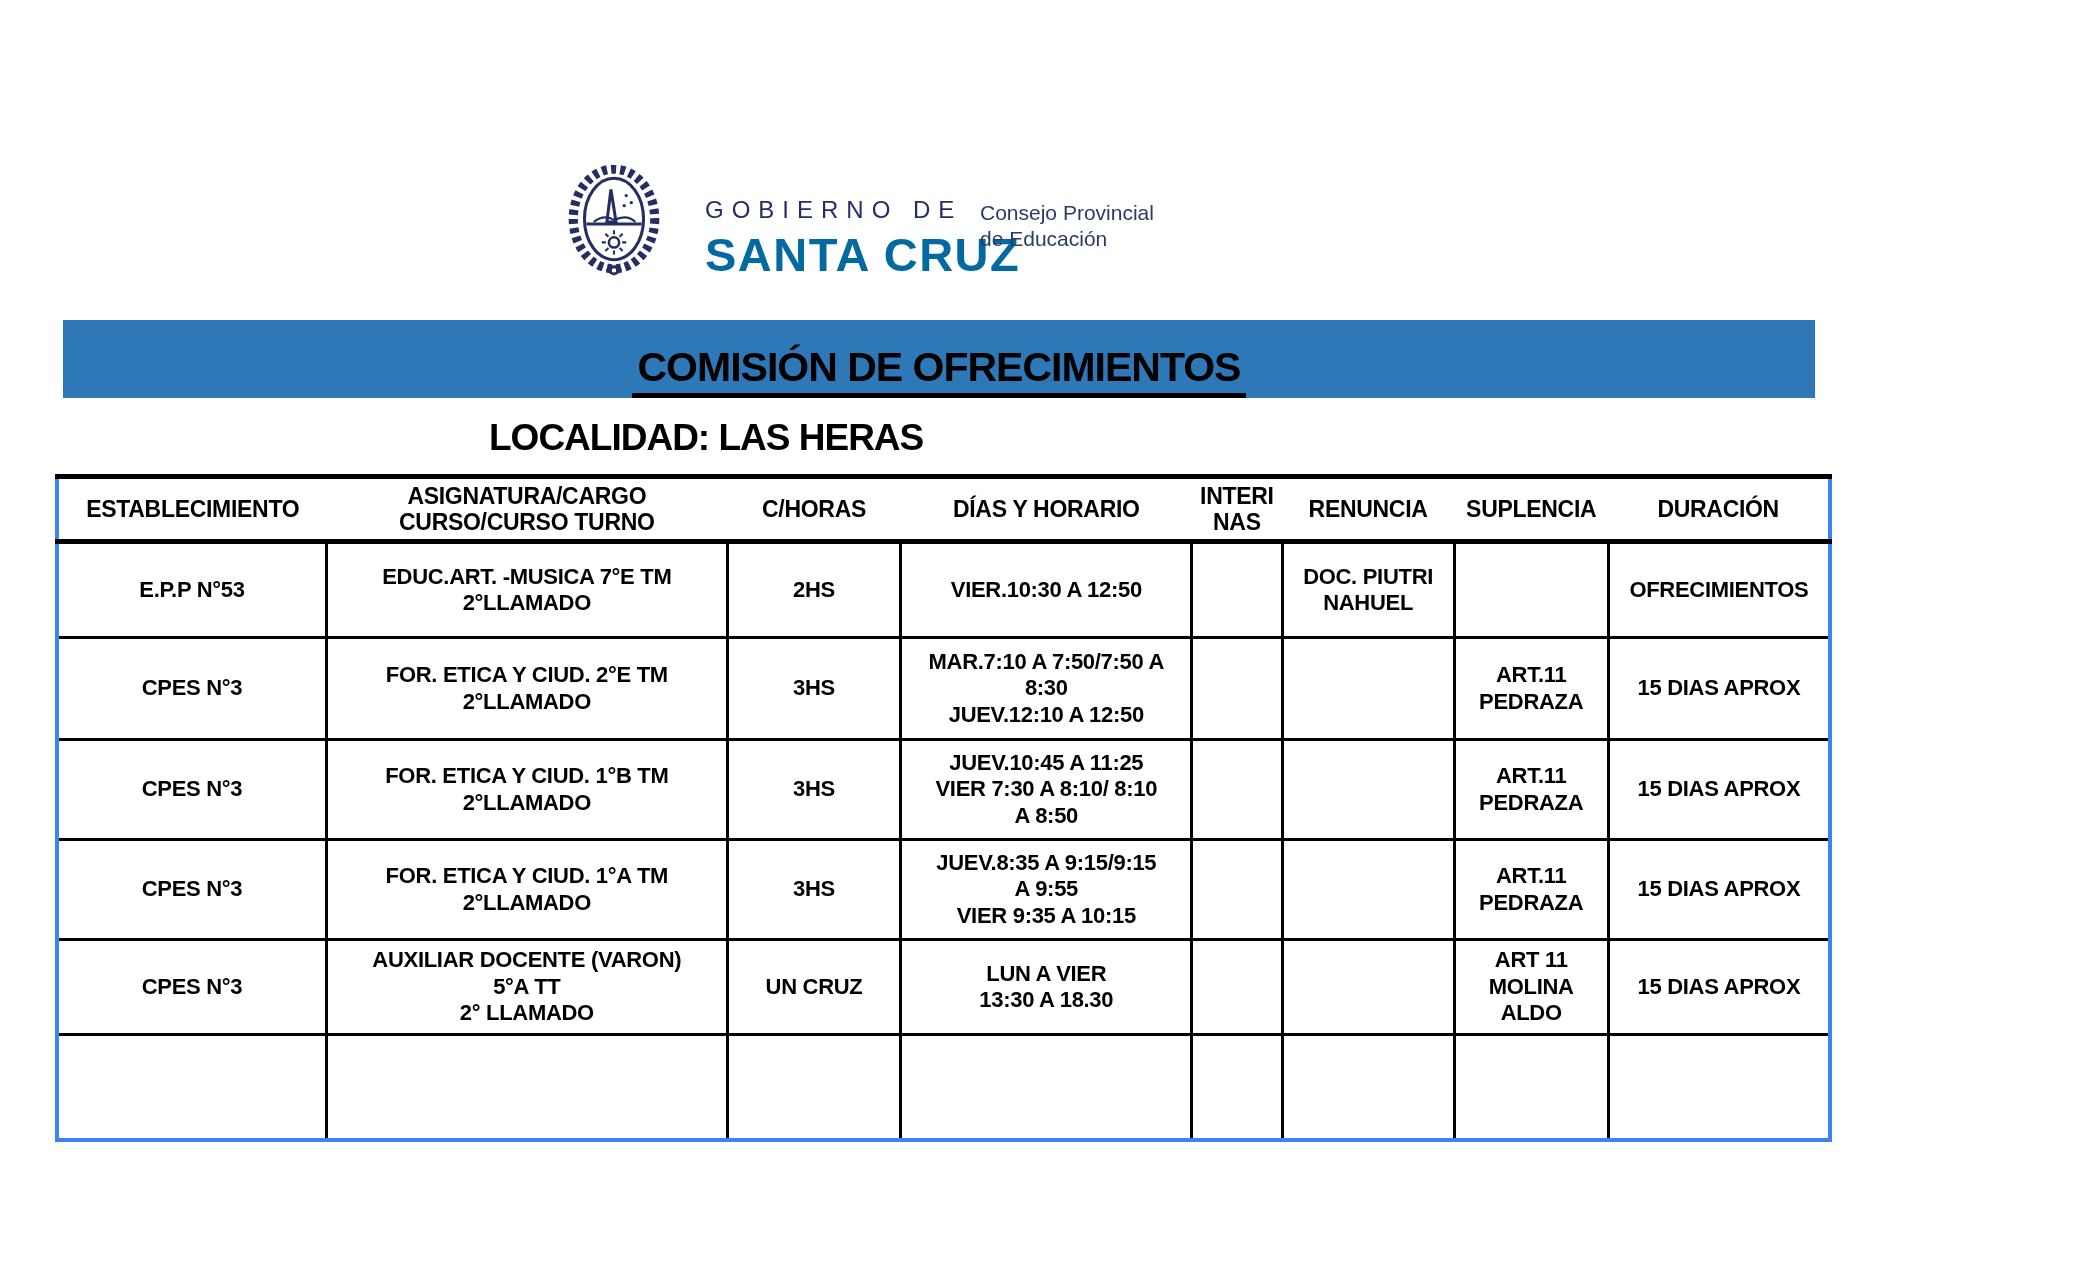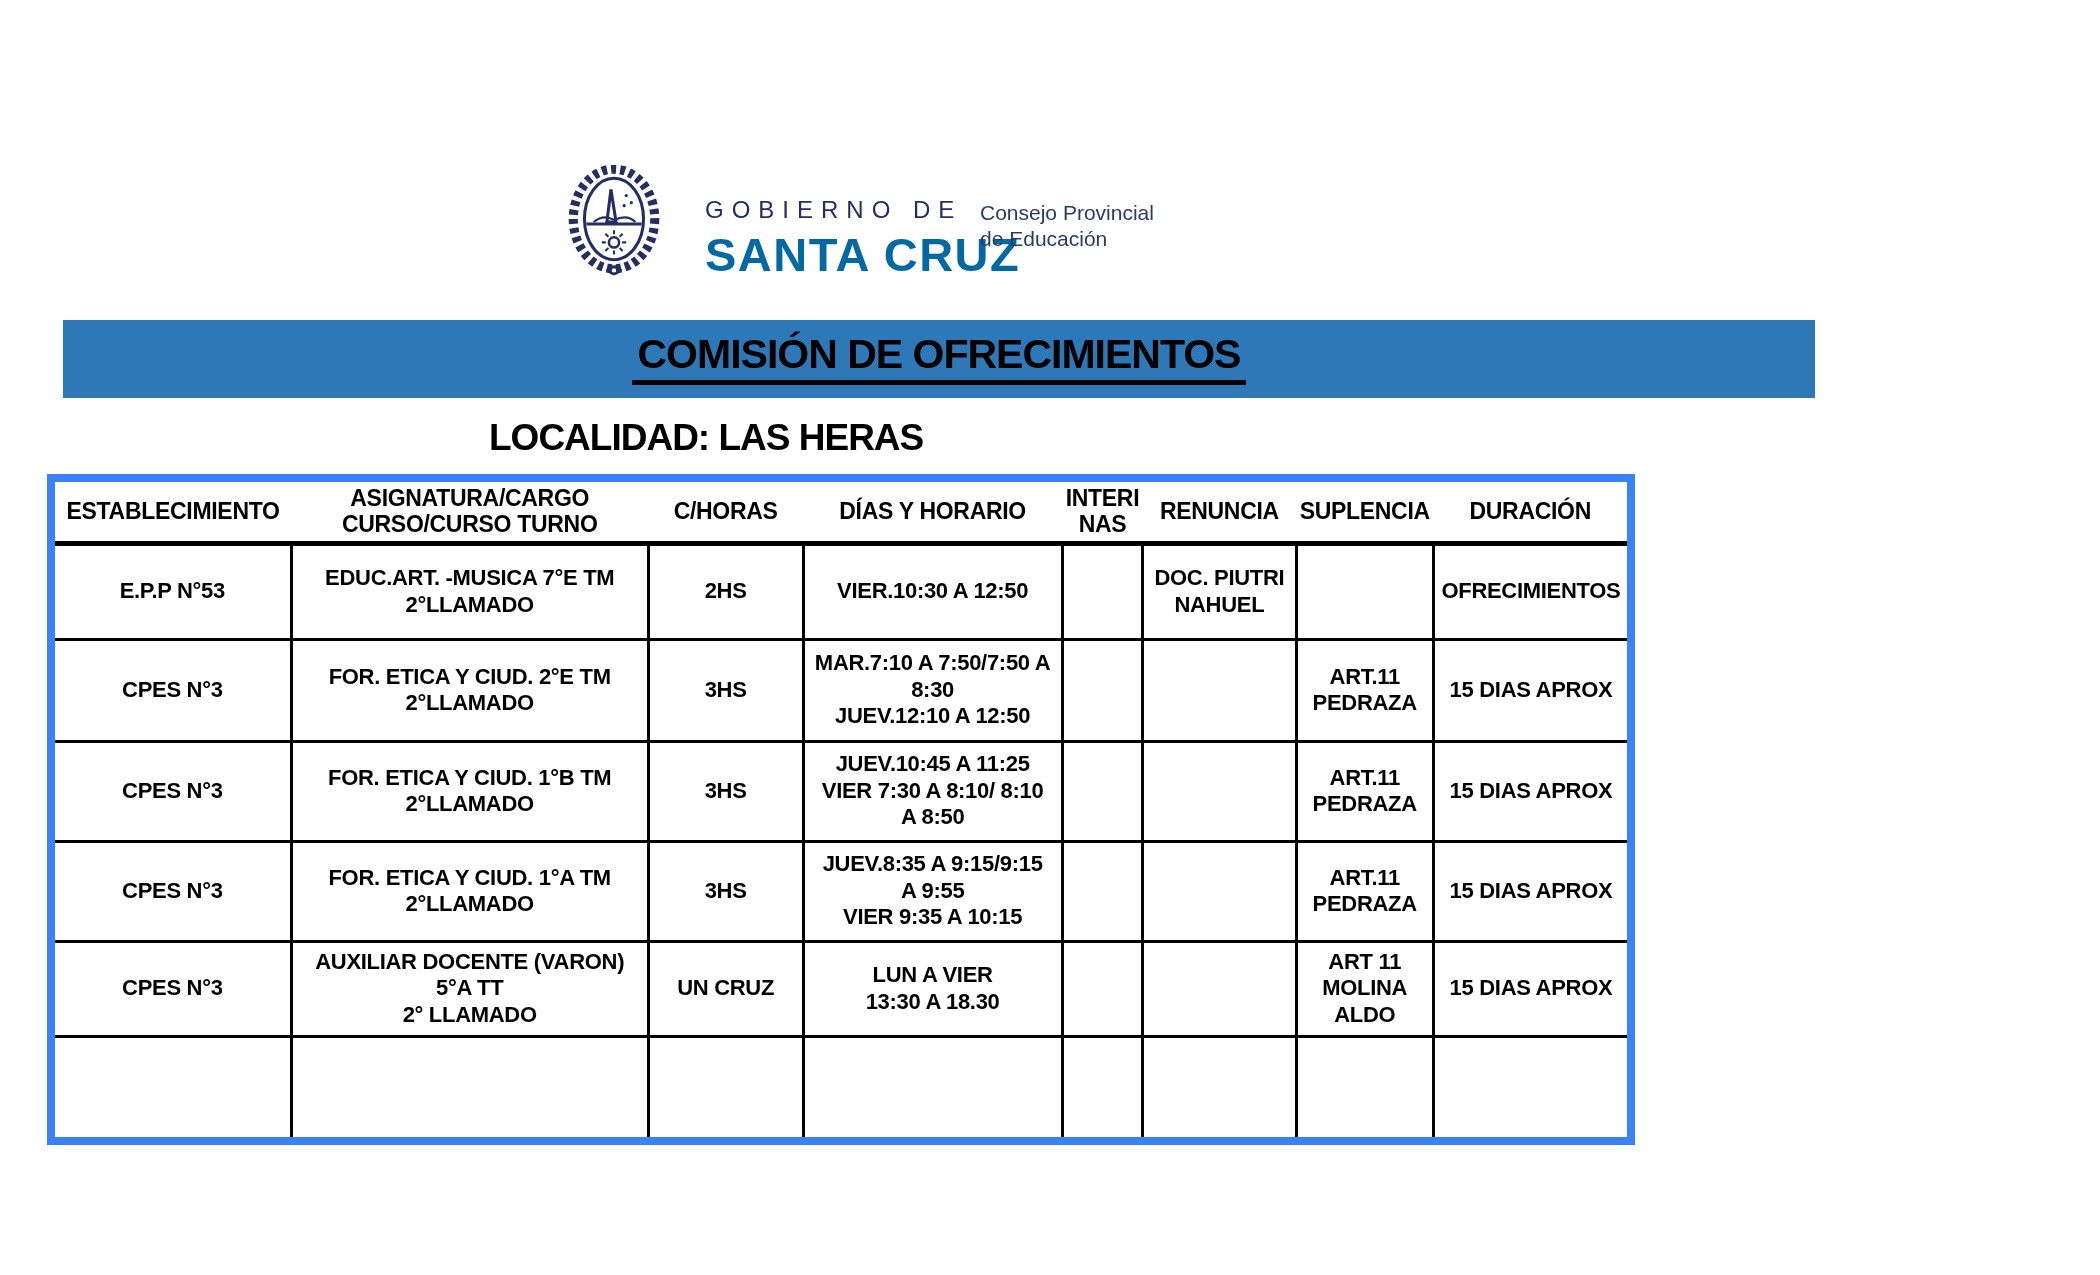--- a/index.html
+++ b/index.html
@@ -15,40 +15,40 @@
   .gob-line1 { font-size:24px; letter-spacing:8px; color:#252d62; font-weight:400; }
   .gob-line2 { font-size:47px; font-weight:800; letter-spacing:1.5px; color:#0369a1; margin-top:3px; }
   #consejo-block {
     position:absolute; left:957px; top:200px;
     font-size:21px; color:#2c3a68; line-height:1.22; white-space:pre-line;
   }
 
   
   #banner {
     position:absolute; left:40px; top:320px; width:1752px; height:78px;
-    background:#2f78b8; display:flex; align-items:center; justify-content:center;
+    background:#2f78b8; display:flex; align-items:flex-end; justify-content:center;
   }
   #banner-title {
     font-size:41px; font-weight:bold; letter-spacing:-1px; color:#000;
     border-bottom:5px solid #000; padding:0 6px 5px 6px; line-height:1;
   }
 
   
   #localidad {
     position:absolute; left:466px; top:417px; font-size:37px; font-weight:bold; letter-spacing:-1px;
   }
   #fecha {
     position:absolute; left:1432px; top:417px; font-size:37px; font-weight:bold; letter-spacing:-1px;
   }
 
   
   #offer-table {
-    position:absolute; left:24px; top:474px; width:1588px;
+    position:absolute; left:32px; top:474px; width:1777px;
     border-collapse:collapse; table-layout:fixed;
-    border:8px solid #3b82f6;
+    border:4px solid #3b82f6;
   }
   #offer-table th {
     border-top:5px solid #000; border-bottom:5px solid #000;
     border-left:none; border-right:none;
     font-size:23px; font-weight:bold; letter-spacing:-0.3px;
     text-align:center; vertical-align:middle; white-space:pre-line; line-height:1.15;
     padding:2px;
   }
   #offer-table td {
     border:3px solid #000;

